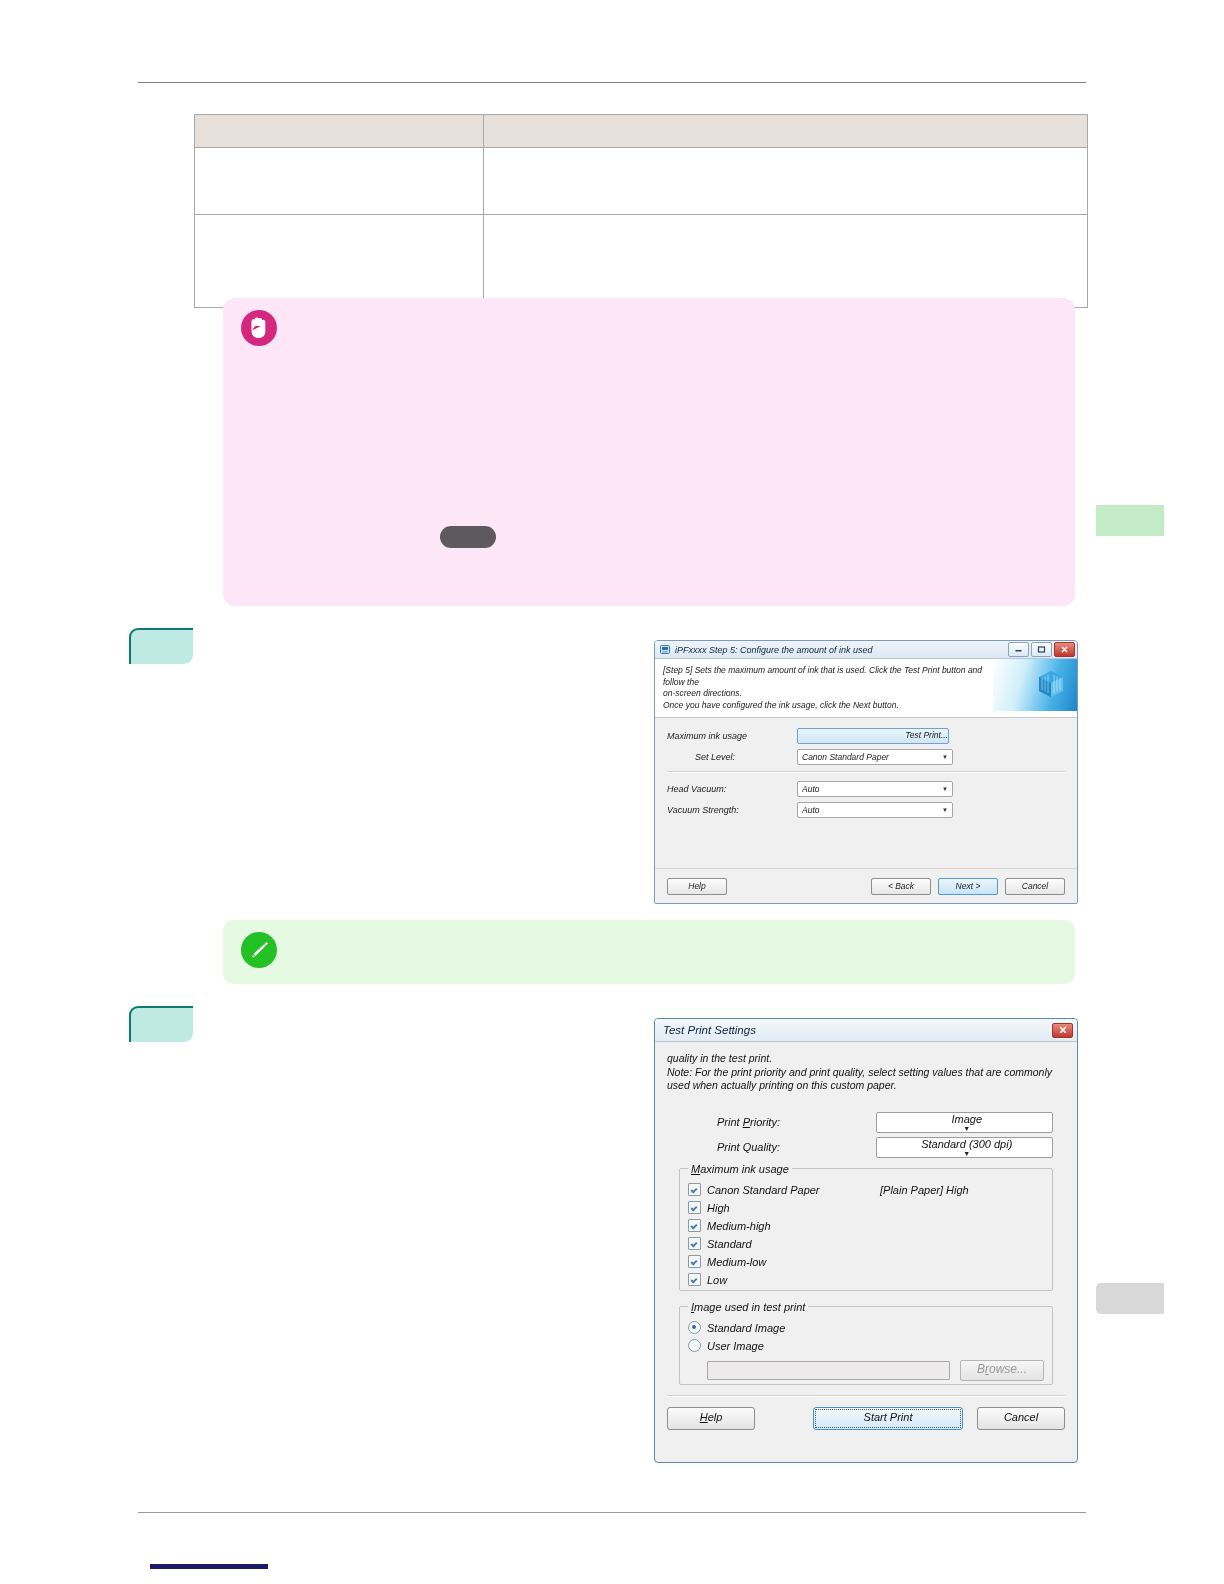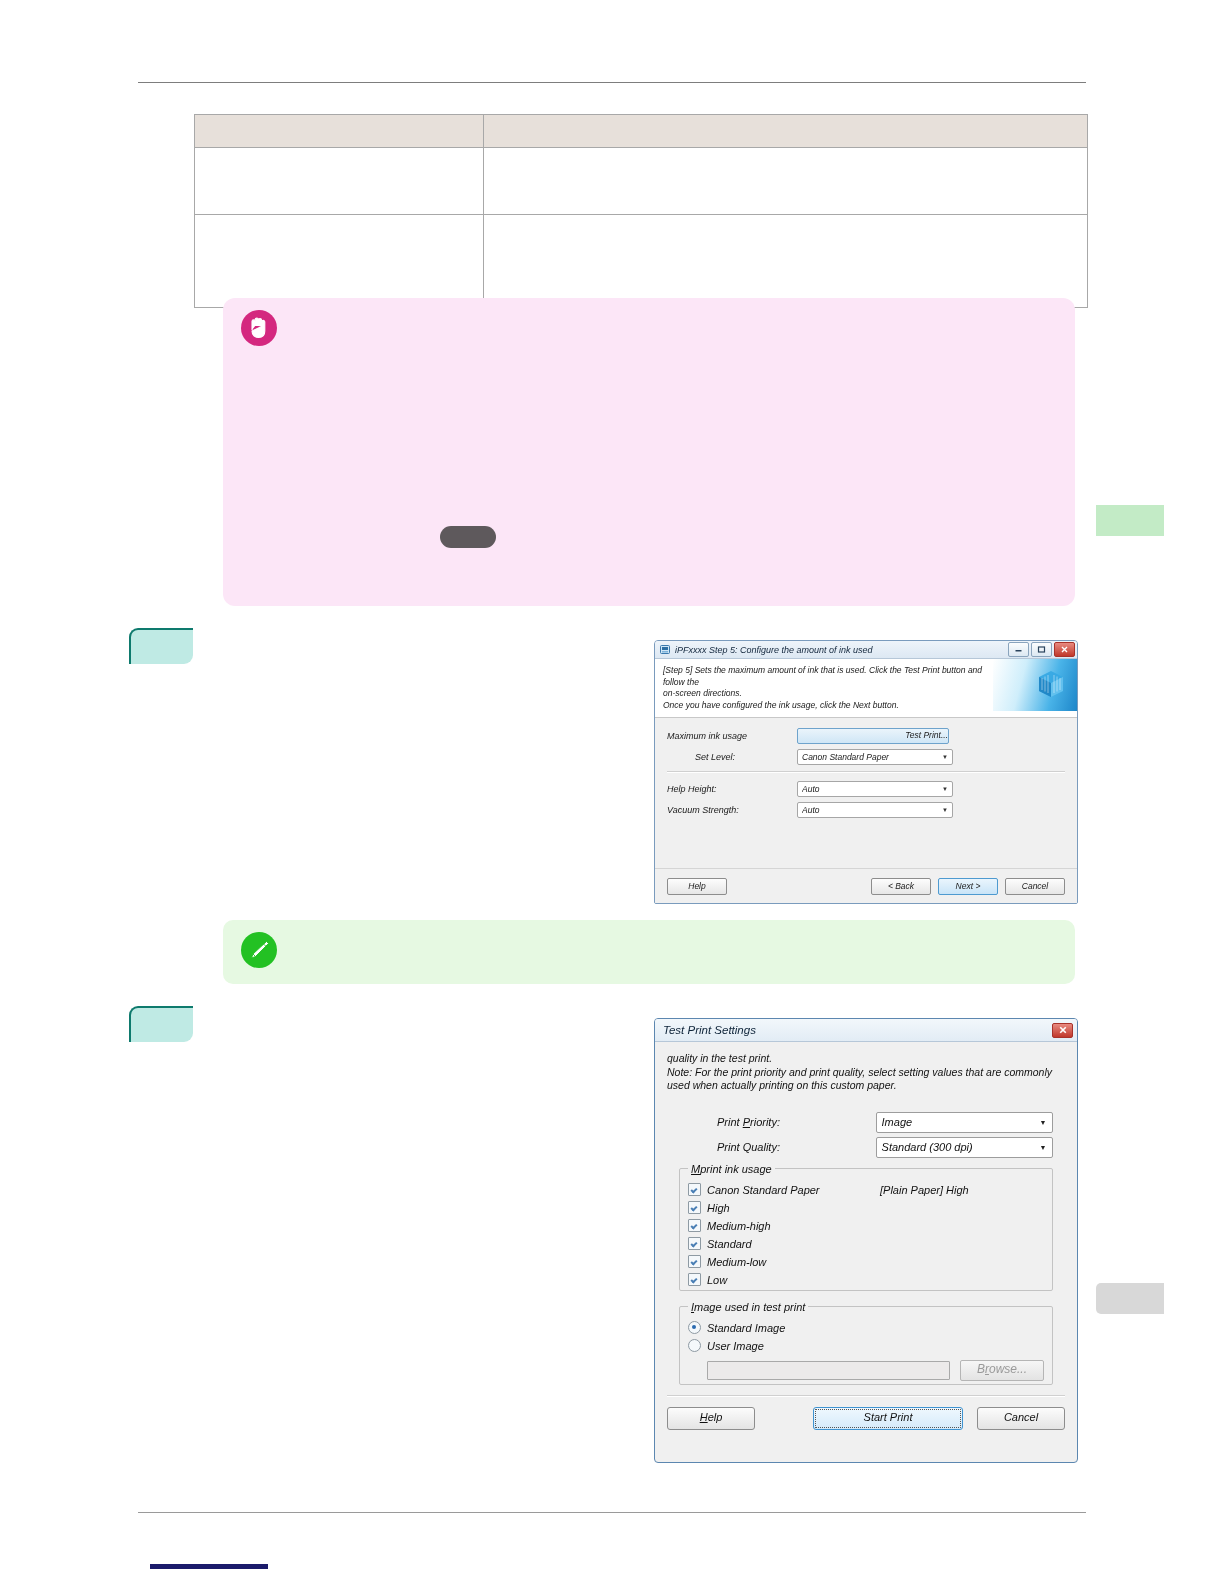--- a/index.html
+++ b/index.html
@@ -173,21 +173,21 @@
   }
   .tps-desc p{margin:0;}
   .tps-body{padding:0 24px;background:#f0f0f0;}
 
   .frow{display:flex;align-items:center;height:19px;margin-bottom:6px;}
   .frow .flbl{width:160px;text-align:left;padding-left:38px;font-size:11px;}
   .frow .flbl u{text-decoration:underline;}
   .fcombo{
     width:172px;height:19px;background:#ffffff;
     border:1px solid #9d9d9d;border-radius:2px;
-    display:flex;align-items:center;padding-left:5px;font-size:11px;
+    display:flex;align-items:center;padding-left:5px;font-size:11px;flex-direction:column;
   }
   .fcombo .cv{flex:1 1 auto;}
   .fcombo .ar{width:18px;text-align:center;font-size:7px;color:#222;}
 
   fieldset.grp{
     border:1px solid #c3c3c3;border-radius:2px;
     margin:0 0 10px 0;padding:6px 8px 8px 8px;
     background:#f0f0f0;
   }
   fieldset.grp legend{font-size:11px;padding:0 3px;color:#111;}
@@ -362,21 +362,21 @@
         <span class="lbl indent">Set Level:</span>
         <span class="combo">
           <span class="cval">Canon Standard Paper</span>
           <span class="arrow">▼</span>
         </span>
       </div>
 
       <div class="hr-sep"></div>
 
       <div class="row">
-        <span class="lbl">Help Height:</span>
+        <span class="lbl">Head Vacuum:</span>
         <span class="combo">
           <span class="cval">Auto</span>
           <span class="arrow">▼</span>
         </span>
       </div>
       <div class="row">
         <span class="lbl">Vacuum Strength:</span>
         <span class="combo">
           <span class="cval">Auto</span>
           <span class="arrow">▼</span>
@@ -426,21 +426,21 @@
 
       <div class="frow">
         <span class="flbl">Print Quality:</span>
         <span class="fcombo">
           <span class="cv">Standard (300 dpi)</span>
           <span class="ar">▼</span>
         </span>
       </div>
 
       <fieldset class="grp" style="height:112px;">
-        <legend><u>M</u><span>print ink usage</span></legend>
+        <legend><u>M</u><span>aximum ink usage</span></legend>
 
         <div class="chkrow">
           <span class="cbx checked"></span>
           <span class="chk-label">Canon Standard Paper</span>
           <span class="side-note">[Plain Paper] High</span>
         </div>
         <div class="chkrow">
           <span class="cbx checked"></span>
           <span class="chk-label">High</span>
         </div>

